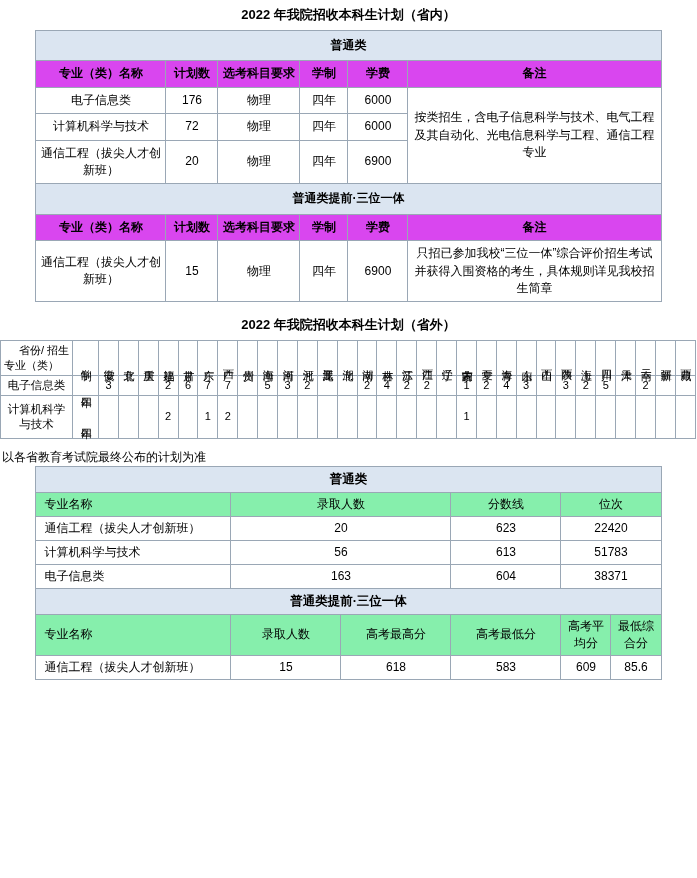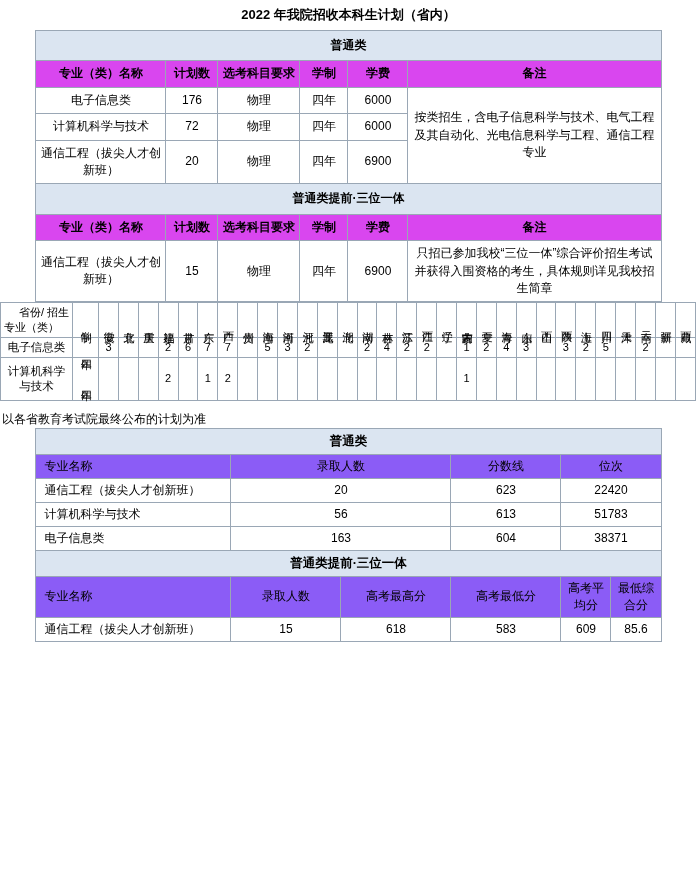--- a/index.html
+++ b/index.html
@@ -116,21 +116,21 @@
     text-align: left;
     padding-left: 8px;
   }
   .tbl3 .band {
     background: #dbe5f1;
     font-weight: bold;
     font-size: 12.5px;
     padding: 4px 3px !important;
   }
   .tbl3 .hdr {
-    background: #8b5cf6;
+    background: #86efac;
     font-weight: normal;
   }
   .footer {
     margin: 12px 0 8px 2px;
     font-size: 12px;
   }
 </style>
 </head>
 <body>
 
@@ -196,20 +196,21 @@
         <td style="height:46px">通信工程（拔尖人才创新班）</td>
         <td>15</td>
         <td>物理</td>
         <td>四年</td>
         <td>6900</td>
         <td class="remark">只招已参加我校“三位一体”综合评价招生考试并获得入围资格的考生，具体规则详见我校招生简章</td>
       </tr>
     </tbody>
   </table>
 
+  <div class="title" style="margin-top:14px">2022 年我院招收本科生计划（省外）</div>
 
   <table class="tbl2">
     <colgroup>
       <col style="width:72px">
       <col style="width:26px">
       <col span="30" style="width:19.9px">
     </colgroup>
     <tbody>
       <tr>
         <td class="corner" rowspan="1">

